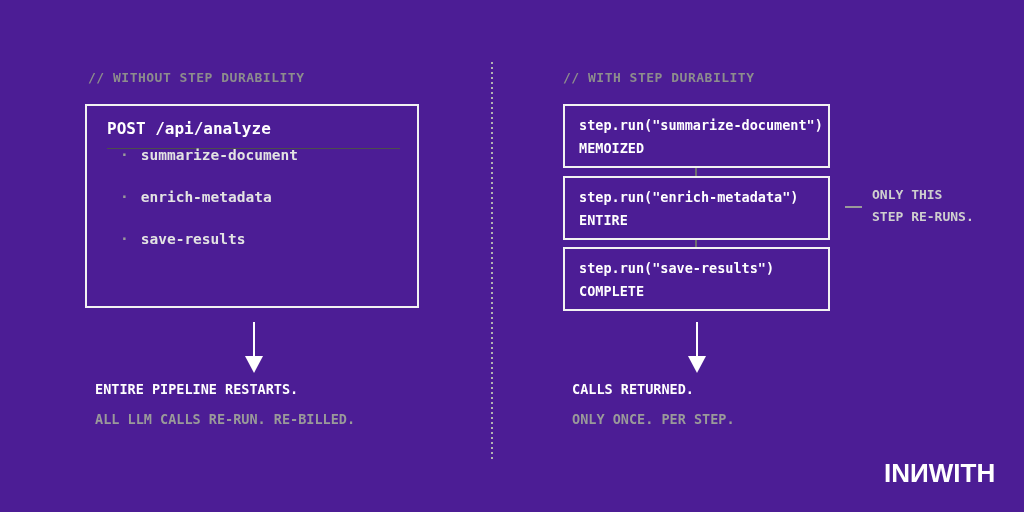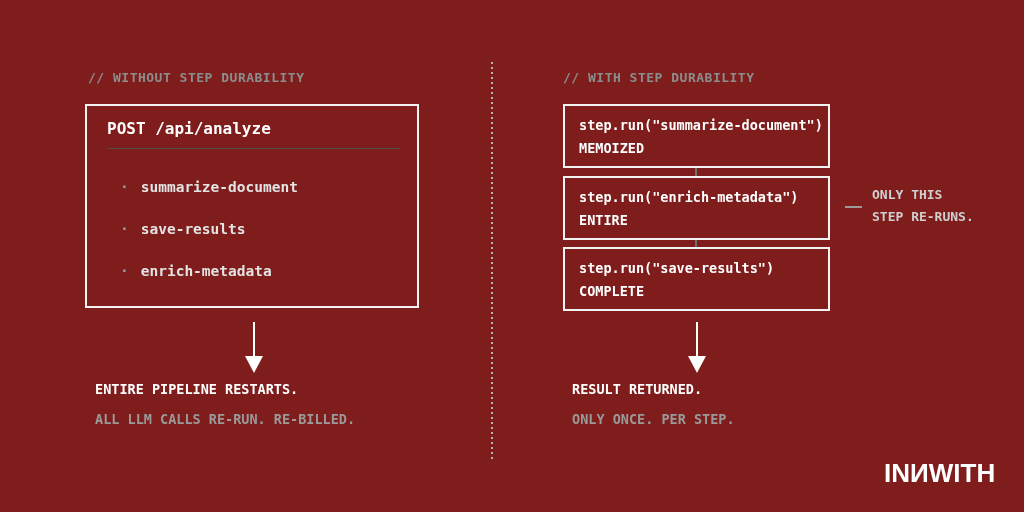--- a/index.html
+++ b/index.html
@@ -1,30 +1,30 @@
 <!DOCTYPE html>
 <html><head>
 <meta charset="utf-8">
 <style>
   html,body{margin:0;padding:0;background:#242424;}
   #canvas{
-    position:relative;width:1024px;height:512px;background:#7f1d1d;
+    position:relative;width:1024px;height:512px;background:#4c1d95;
     font-family:"DejaVu Sans Mono","Liberation Mono",monospace;overflow:hidden;
   }
   
   .hdr{position:absolute;top:70px;font-size:13px;font-weight:bold;color:#8d8d8d;letter-spacing:.5px;white-space:nowrap;}
   #left-header{left:88px}
   #right-header{left:563px}
 
   
   #pipeline-box{position:absolute;left:85px;top:104px;width:334px;height:204px;
     border:2px solid #f2f2f2;box-sizing:border-box;padding-left:34px;}
   #pipeline-title{position:absolute;left:20px;top:13px;font-size:16px;font-weight:bold;color:#ffffff;white-space:nowrap;}
   #pipeline-divider{position:absolute;left:20px;top:42px;width:293px;height:1px;background:#4d4d4d;}
-  #pipeline-items{position:absolute;left:33px;top:60px;}
+  #pipeline-items{position:absolute;left:33px;top:28px;}
   .bullet-row{height:42px;line-height:42px;font-size:14.5px;font-weight:bold;color:#e3e3e3;white-space:nowrap;}
   .bullet-dot{color:#9a9a9a;margin-right:12px;}
 
   
   .sbox{position:absolute;left:563px;width:267px;height:64px;border:2px solid #f2f2f2;box-sizing:border-box;}
   #step-box-1{top:104px}
   #step-box-2{top:176px}
   #step-box-3{top:247px}
   .sbox .code{position:absolute;left:14px;top:11px;font-size:13.5px;font-weight:bold;color:#ffffff;white-space:nowrap;}
   .sbox .status{position:absolute;left:14px;top:34px;font-size:13.5px;font-weight:bold;color:#ffffff;white-space:nowrap;}
@@ -69,24 +69,24 @@
   <div class="hdr" id="left-header">// WITHOUT STEP DURABILITY</div>
 
   <div id="pipeline-box">
     <div id="pipeline-title">POST /api/analyze</div>
     <div id="pipeline-divider"></div>
     <div id="pipeline-items">
       <div class="bullet-row">
         <span class="bullet-dot">·</span><span>summarize-document</span>
       </div>
       <div class="bullet-row">
-        <span class="bullet-dot">·</span><span>save-results</span>
+        <span class="bullet-dot">·</span><span>enrich-metadata</span>
       </div>
       <div class="bullet-row">
-        <span class="bullet-dot">·</span><span>enrich-metadata</span>
+        <span class="bullet-dot">·</span><span>save-results</span>
       </div>
     </div>
   </div>
 
   <div class="arrow-line" id="arrow-left-line"></div>
   <div class="arrow-head" id="arrow-left-head"></div>
 
   <div class="cap1" id="left-cap1">ENTIRE PIPELINE RESTARTS.</div>
   <div class="cap2" id="left-cap2">ALL LLM CALLS RE-RUN. RE-BILLED.</div>
 
@@ -113,20 +113,20 @@
 
   <div id="callout-dash"></div>
   <div id="callout">
     <div>ONLY THIS</div>
     <div>STEP RE-RUNS.</div>
   </div>
 
   <div class="arrow-line" id="arrow-right-line"></div>
   <div class="arrow-head" id="arrow-right-head"></div>
 
-  <div class="cap1" id="right-cap1">RESULT RETURNED.</div>
+  <div class="cap1" id="right-cap1">CALLS RETURNED.</div>
   <div class="cap2" id="right-cap2">ONLY ONCE. PER STEP.</div>
 
   <div id="logo" aria-label="INNGEST">
     <span>IN</span><span class="mir">N</span><span>WITH</span>
   </div>
 
 </div>
 
 </body></html>

